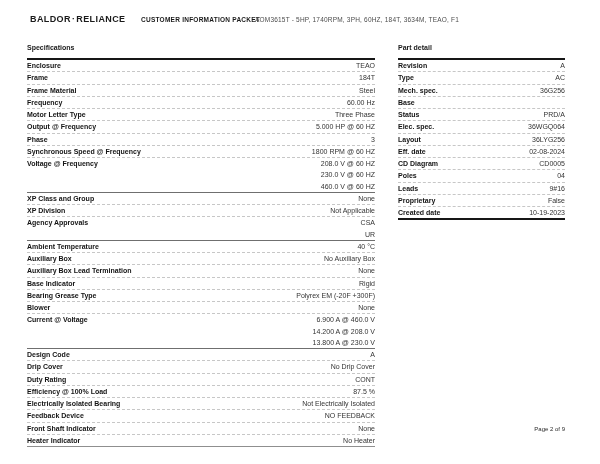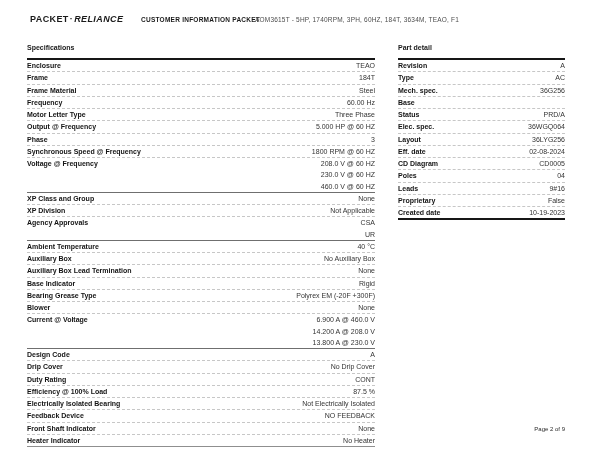--- a/index.html
+++ b/index.html
@@ -4,21 +4,21 @@
 <style>
   * { margin:0; padding:0; box-sizing:border-box; }
   html,body { background:#ffffff; }
   body {
     width:600px; height:464px; position:relative; overflow:hidden;
     font-family:"Liberation Sans", sans-serif; color:#1a1a1a;
     -webkit-font-smoothing:antialiased;
   }
   .header { position:absolute; top:13px; left:0; width:600px; height:14px; }
   .logo { position:absolute; left:30px; top:1px; font-size:9px; font-weight:bold; letter-spacing:0.4px; white-space:nowrap; }
-  .logo .reliance { font-style:italic; }
+  .logo .reliance { }
   .logo .dot { padding:0 1px; }
   .doc-title { position:absolute; left:141px; top:3px; font-size:6.5px; font-weight:bold; letter-spacing:0.25px; white-space:nowrap; }
   .product-descriptor { position:absolute; left:255px; top:3px; font-size:6.5px; color:#4c4c4c; letter-spacing:0.2px; white-space:nowrap; }
 
   .column { position:absolute; top:44px; }
   .specs-column { left:27px; width:348px; }
   .part-column { left:398px; width:167px; }
   .section-title { font-size:7px; font-weight:bold; margin-bottom:7px; }
 
   .kv-table { border-top:2px solid #161616; }
@@ -34,21 +34,21 @@
   .row.section-start { border-top:1px solid #6f6f6f; }
   .row .label { font-weight:bold; flex:1 1 auto; padding-right:4px; color:#141414; }
   .row .values { flex:0 0 auto; text-align:right; color:#333333; max-width:60%; }
 
   .page-indicator { position:absolute; top:426px; left:398px; width:167px; text-align:right; font-size:6px; color:#2a2a2a; }
 </style>
 </head>
 <body>
 
 <div class="header">
-  <div class="logo"><span>PACKET</span><span class="dot">·</span><span class="reliance">RELIANCE</span></div>
+  <div class="logo"><span>BALDOR</span><span class="dot">·</span><span class="reliance">RELIANCE</span></div>
   <div class="doc-title">CUSTOMER INFORMATION PACKET</div>
   <div class="product-descriptor">AOM3615T - 5HP, 1740RPM, 3PH, 60HZ, 184T, 3634M, TEAO, F1</div>
 </div>
 
 <div class="column specs-column">
   <div class="section-title">Specifications</div>
   <div class="kv-table specs-table">
       <div class="row">
         <span class="label">Enclosure</span>
         <span class="values">

